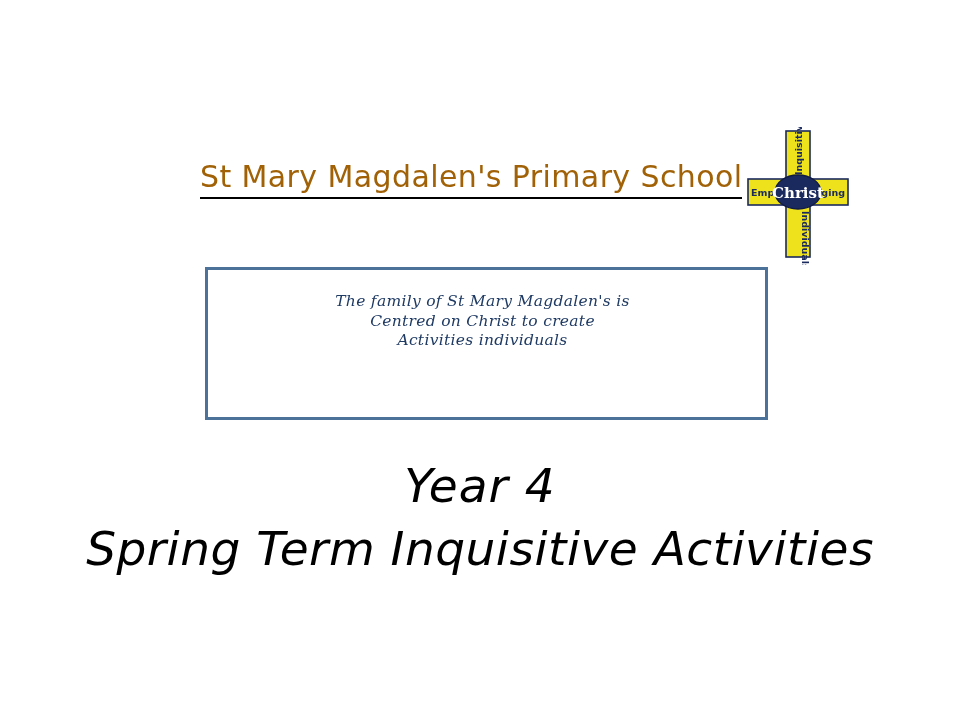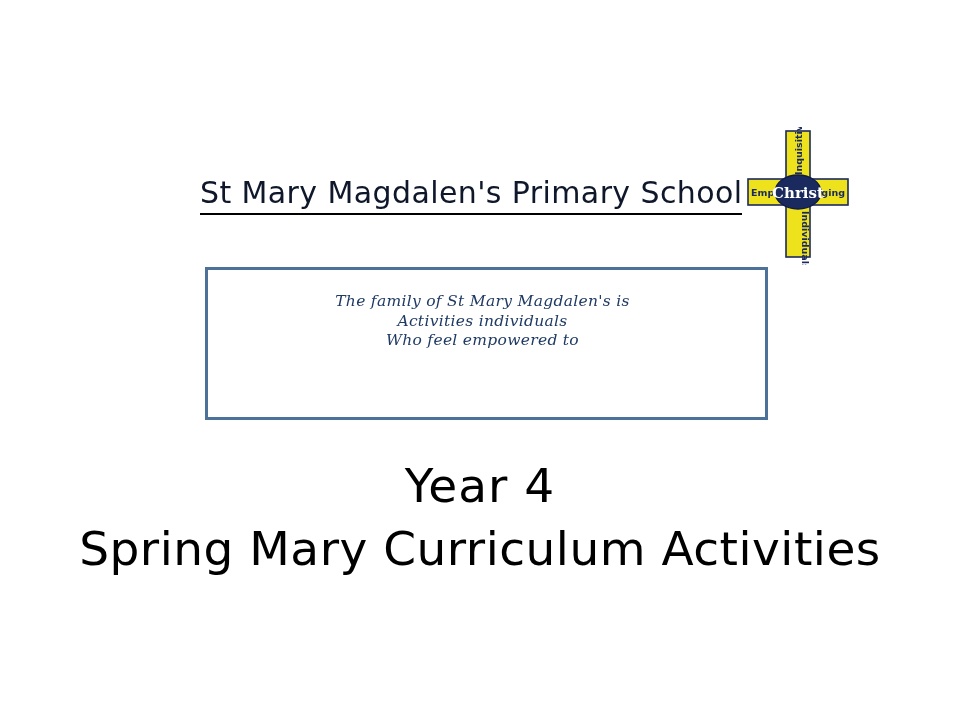--- a/index.html
+++ b/index.html
@@ -38,28 +38,28 @@
     top: 127px;
     width: 112px;
     height: 138px;
   }
   .cross-logo svg { display: block; width: 100%; height: 100%; }
 
   
   .school-name {
     position: absolute;
     left: 200px;
-    top: 176px;
+    top: 160px;
     width: 530px;
     text-align: center;
     font-family: "DejaVu Sans", sans-serif;
     font-size: 30px;
     line-height: 34px;
     letter-spacing: 0.4px;
-    color: #0f172a;
+    color: #a16207;
     white-space: nowrap;
   }
   .school-name .underlined {
     border-bottom: 2px solid #000000;
     padding-bottom: 3px;
     display: inline-block;
   }
 
   
   .mission-box {
@@ -89,20 +89,21 @@
 
   
   .main-heading {
     position: absolute;
     left: 0;
     right: 0;
     top: 455px;
     text-align: center;
     color: #000000;
     font-family: "DejaVu Sans", sans-serif;
+    font-style: italic;
   }
   .main-heading .year-line {
     display: block;
     font-size: 47px;
     line-height: 62px;
     letter-spacing: 1px;
   }
   .main-heading .term-line {
     display: block;
     font-size: 47px;
@@ -133,23 +134,23 @@
     </svg>
   </div>
 
   <div class="school-name">
     <span class="underlined">St Mary Magdalen's Primary School</span>
   </div>
 
   <div class="mission-box">
     <div class="mission-text">
       <span class="line">The family of St Mary Magdalen's is</span>
+      <span class="line">Centred on Christ to create</span>
       <span class="line">Activities individuals</span>
-      <span class="line">Who feel empowered to</span>
     </div>
   </div>
 
   <div class="main-heading">
     <span class="year-line">Year 4</span>
-    <span class="term-line">Spring Mary Curriculum Activities</span>
+    <span class="term-line">Spring Term Inquisitive Activities</span>
   </div>
 
 </div>
 
 </body></html>

